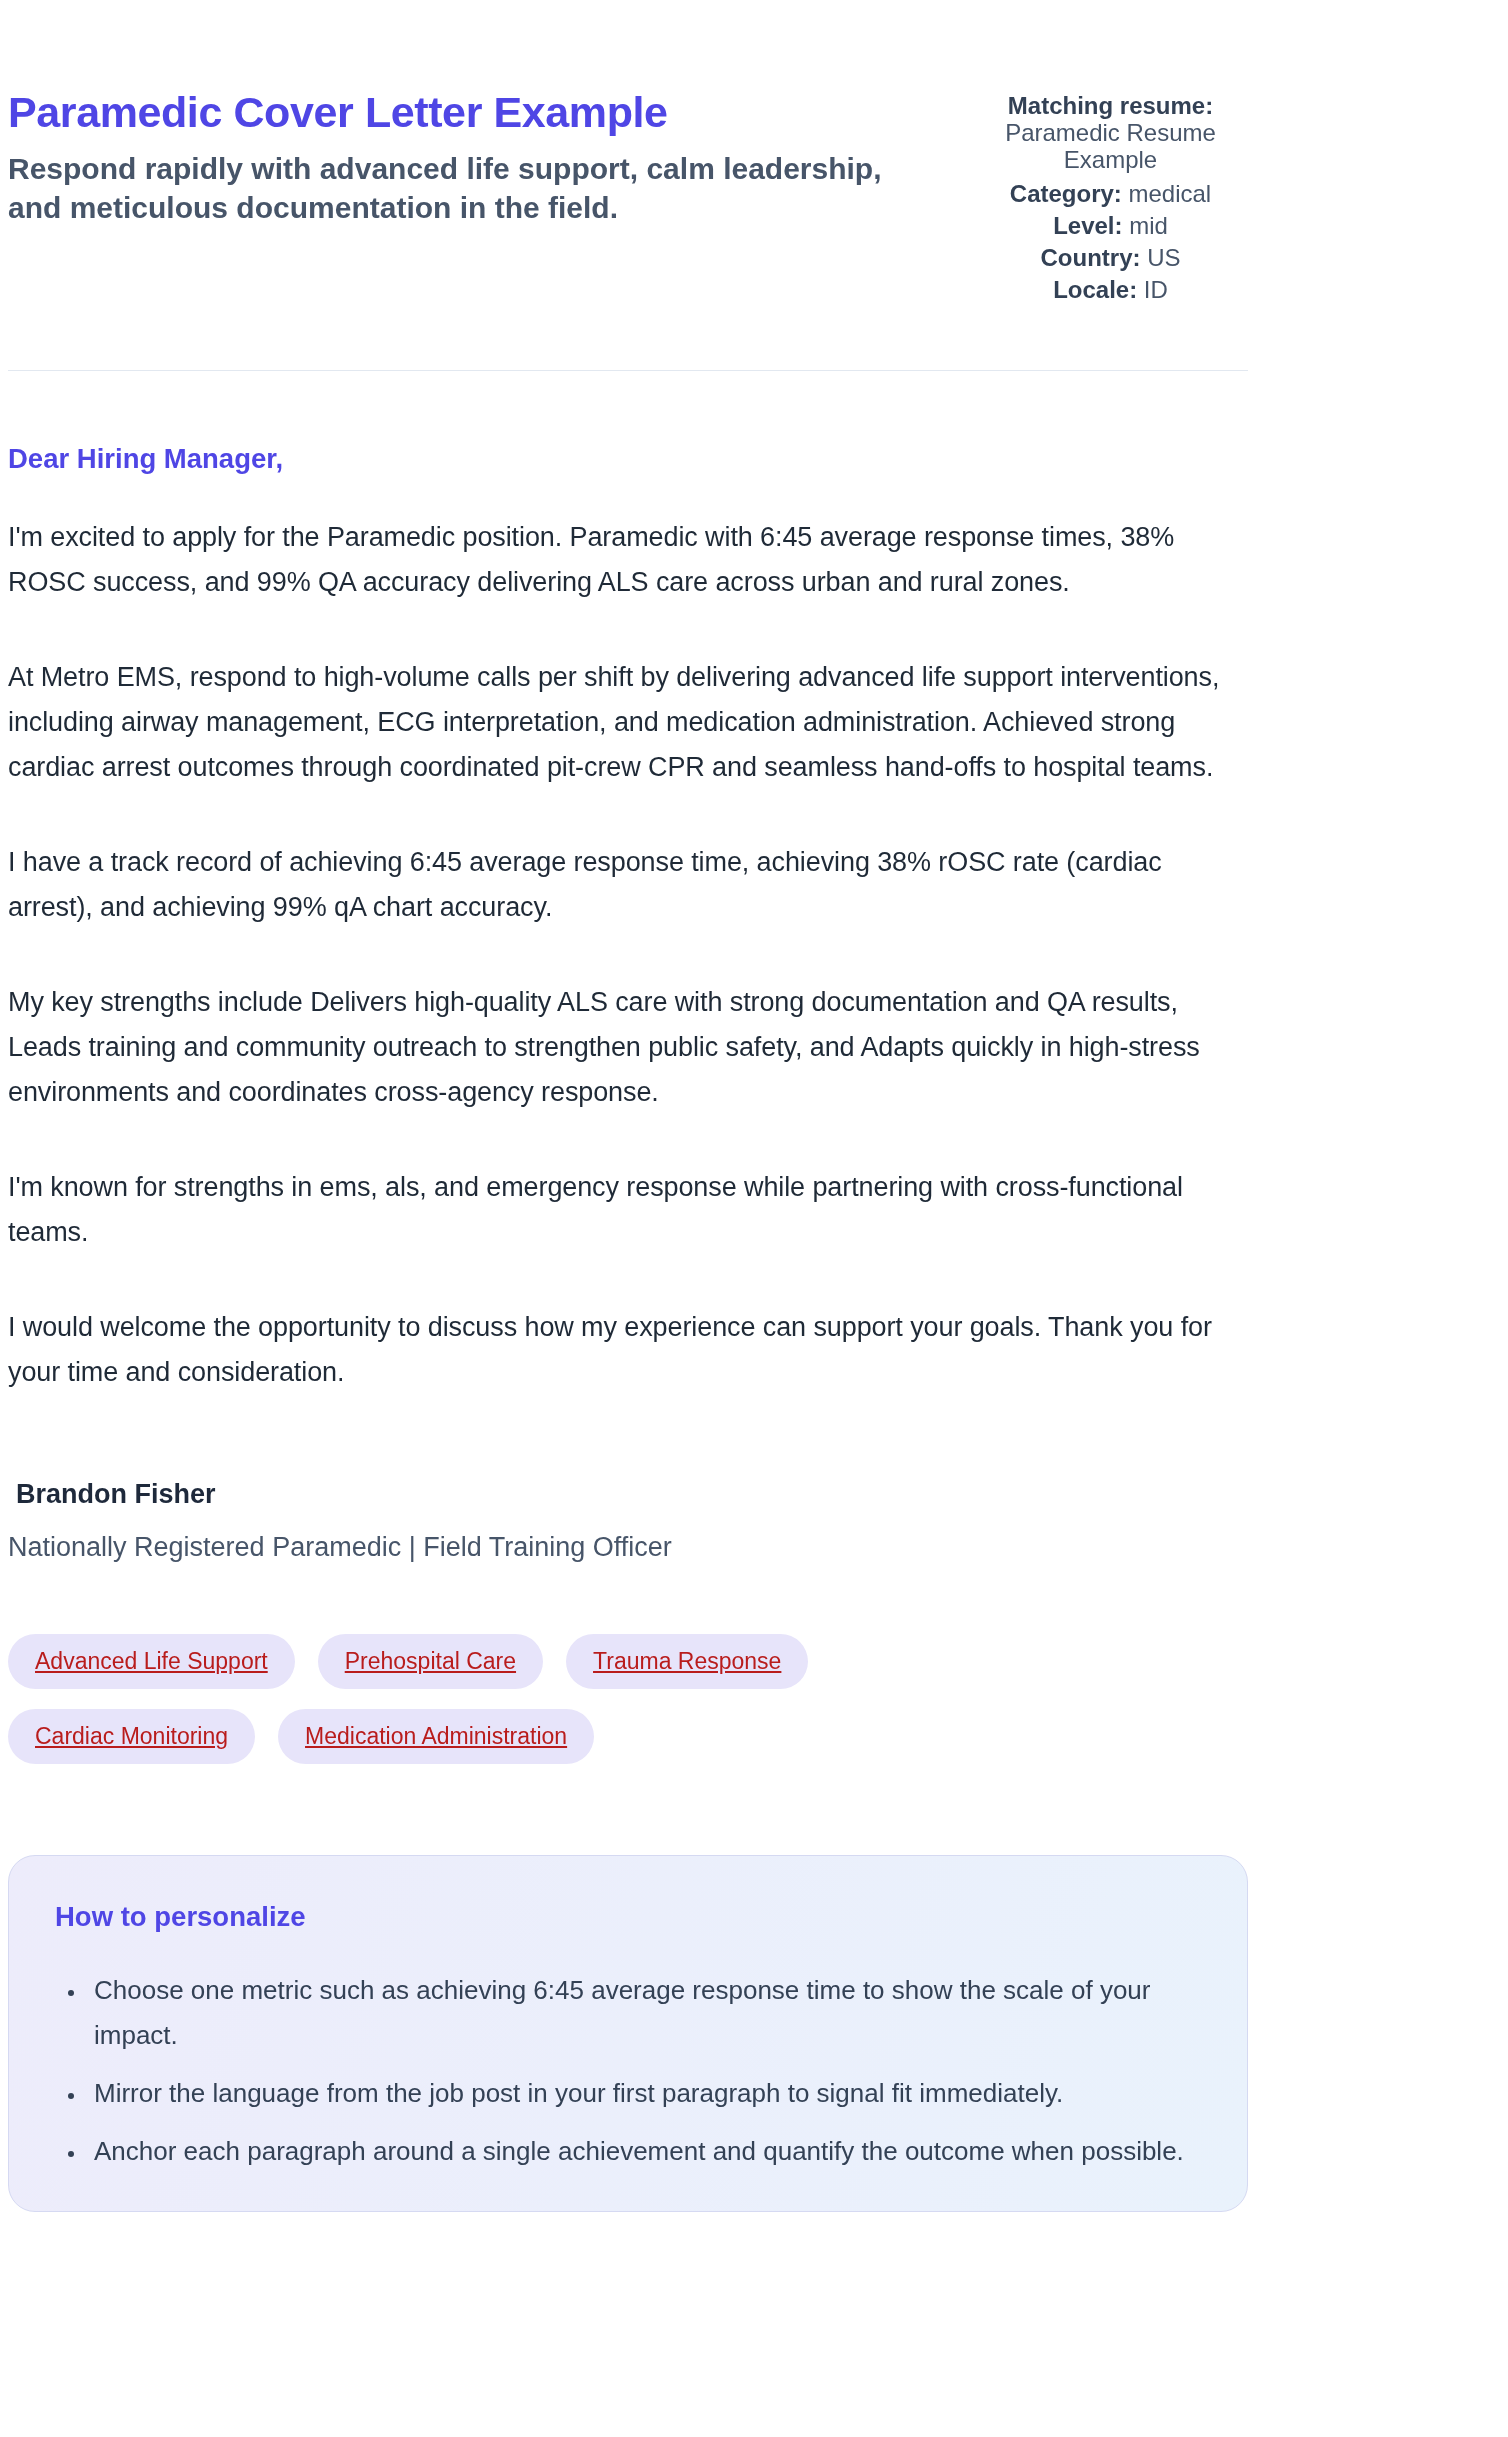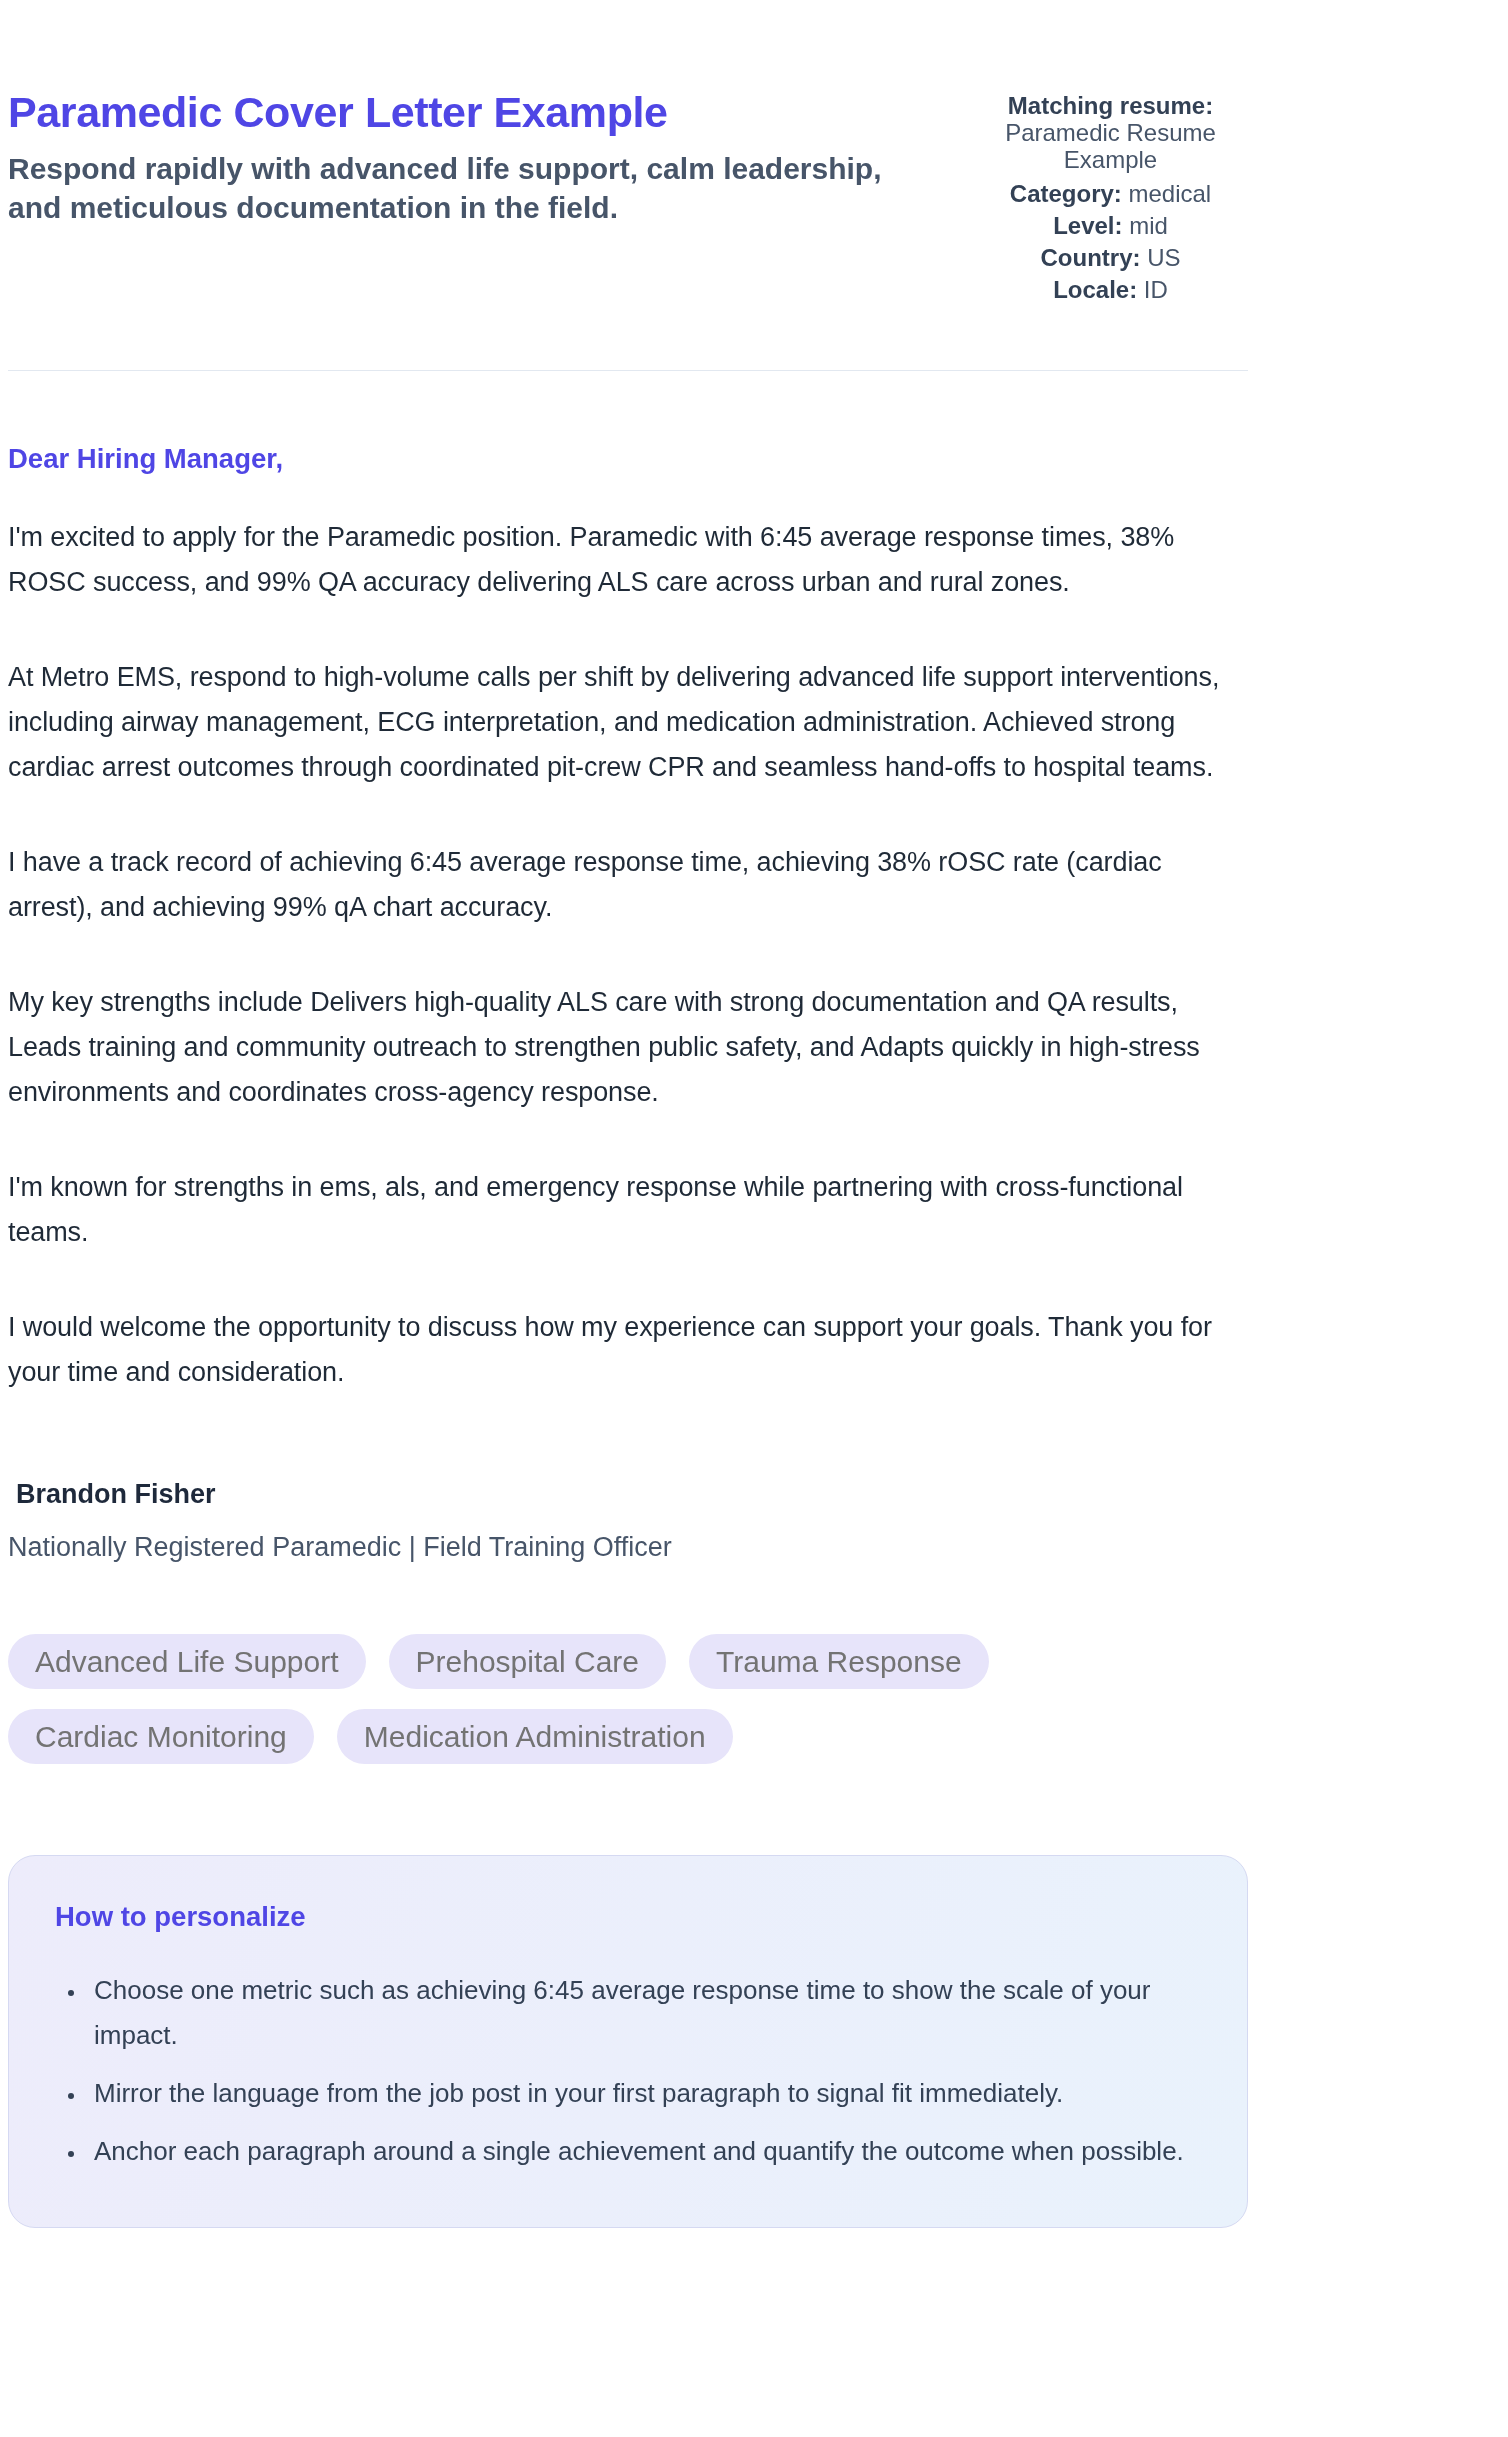--- a/index.html
+++ b/index.html
@@ -50,31 +50,31 @@
   .sig-title{
     margin:19.5px 0 0;font-size:27px;line-height:35px;color:#475569;
   }
 
   
   .chips{
     margin-top:69px;display:flex;flex-wrap:wrap;gap:19.5px 23px;
     width:1047px;
   }
   .chip{
-    display:inline-block;background:#e7e4fa;color:#737373;
-    font-size:30px;line-height:25px;padding:15px 27px;
-    border-radius:886px;white-space:nowrap;cursor:pointer;
+    display:inline-block;background:#e7e4fa;color:#b91c1c;
+    font-size:23px;line-height:25px;padding:15px 27px;
+    border-radius:886px;white-space:nowrap;cursor:pointer;text-decoration:underline;
   }
 
   
   .tips{
     margin-top:91px;box-sizing:border-box;
     background:linear-gradient(105deg,#edecfb 0%,#e9f2fc 100%);
     border:1.8px solid #d5d9f2;border-radius:27px;
-    padding:44px 46px 53px;
+    padding:44px 46px 37px;
   }
   .tips h2{
     margin:0 0 34px;font-size:27.5px;line-height:34px;font-weight:bold;
     color:#4f46e5;
   }
   .tips ul{margin:0;padding-left:32px;}
   .tips li{
     font-size:26px;line-height:45px;color:#334155;
     padding-left:7px;margin-bottom:13.3px;
   }

